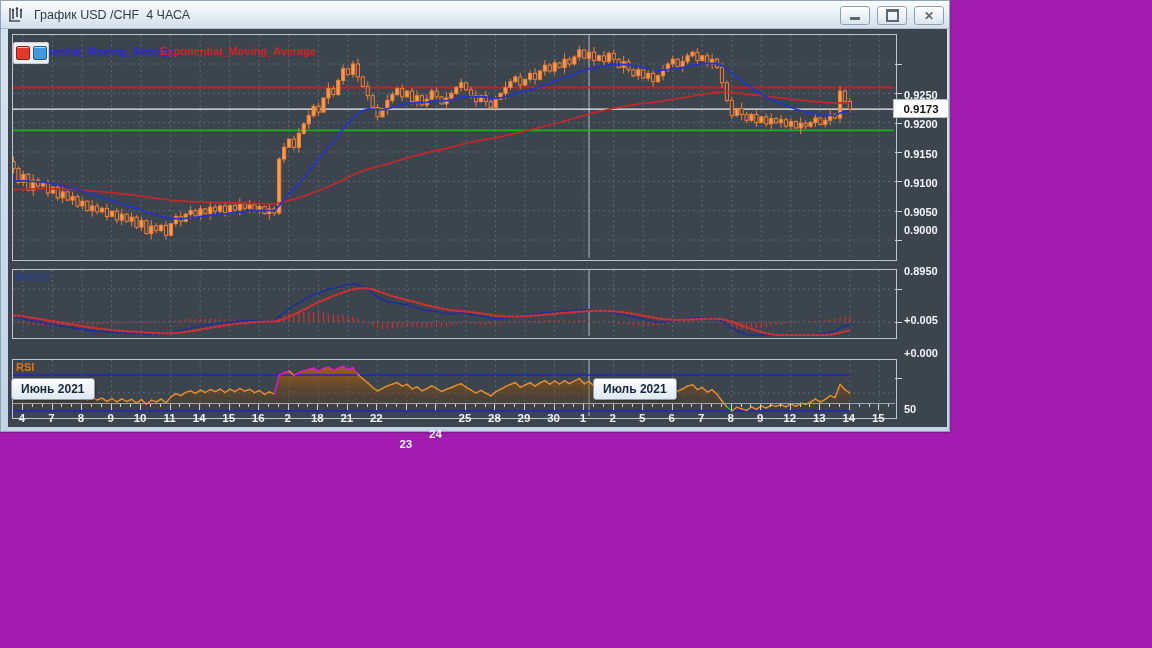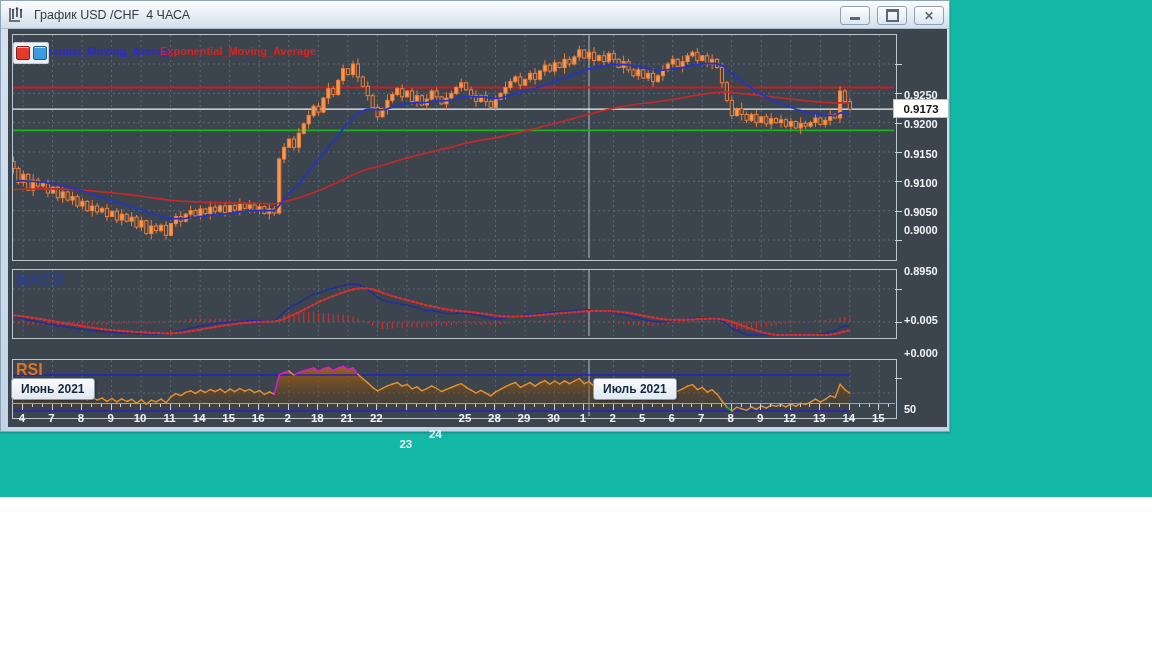--- a/index.html
+++ b/index.html
@@ -1,16 +1,16 @@
 <!DOCTYPE html>
 <html><head>
 <meta charset="utf-8">
 <style>
   html,body{margin:0;padding:0;background:#ffffff;font-family:"Liberation Sans",sans-serif;}
-  #stage{position:relative;width:1152px;height:497px;background:#14b8a6;overflow:hidden;}
+  #stage{position:relative;width:1152px;height:648px;background:#a21caf;overflow:hidden;}
 
   
   .win{position:absolute;left:0;top:0;width:948px;height:430px;
        background:linear-gradient(#d7e3f0,#c2d4e6);
        border:1px solid #8ea3b8;box-shadow:0 1px 2px rgba(0,0,0,.25);}
   .titlebar{position:relative;height:27px;
        background:linear-gradient(#fbfdfe,#e3ebf3 60%,#d3dfec);
        border-bottom:1px solid #aebdcc;display:flex;align-items:center;}
   .title-icon{width:20px;height:16px;margin-left:7px;flex:0 0 auto;}
   .title-text{margin-left:6px;font-size:12.5px;color:#333a41;white-space:pre;}
@@ -23,21 +23,21 @@
   .glyph-x{font-size:12px;font-weight:bold;color:#5c6774;line-height:1;}
 
   
   .client{position:absolute;left:7px;top:28px;width:939px;height:398px;background:#3c444d;}
   .panel{position:absolute;border:1px solid #bac6d0;background:#3c444d;}
   #panel-main{left:4px;top:5px;width:883px;height:225px;}
   #panel-macd{left:4px;top:240px;width:883px;height:68px;}
   #panel-rsi{left:4px;top:330px;width:883px;height:58px;}
   .panel svg{display:block;}
 
-  .ind-label{position:absolute;left:3px;top:1px;font-size:16px;font-weight:bold;z-index:3;}
+  .ind-label{position:absolute;left:3px;top:1px;font-size:11px;font-weight:bold;z-index:3;}
   #macd-label{color:#2b3f93;}
   #rsi-label{color:#e0751c;}
 
   
   .legend{position:absolute;left:0px;top:7px;z-index:4;font-size:11px;font-weight:bold;white-space:nowrap;}
   .legend .lg-blue{position:absolute;left:6px;top:3px;color:#2a2ad8;}
   .legend .lg-red{position:absolute;left:147px;top:3px;color:#d42525;}
   .chipbox{position:absolute;left:0px;top:0px;width:34px;height:20px;background:#edf1f5;
            border:1px solid #c6cdd4;border-radius:2px;display:flex;align-items:center;justify-content:center;gap:3px;z-index:5;}
   .chip{width:12px;height:12px;border-radius:2px;box-shadow:inset 0 1px 0 rgba(255,255,255,.6);}

